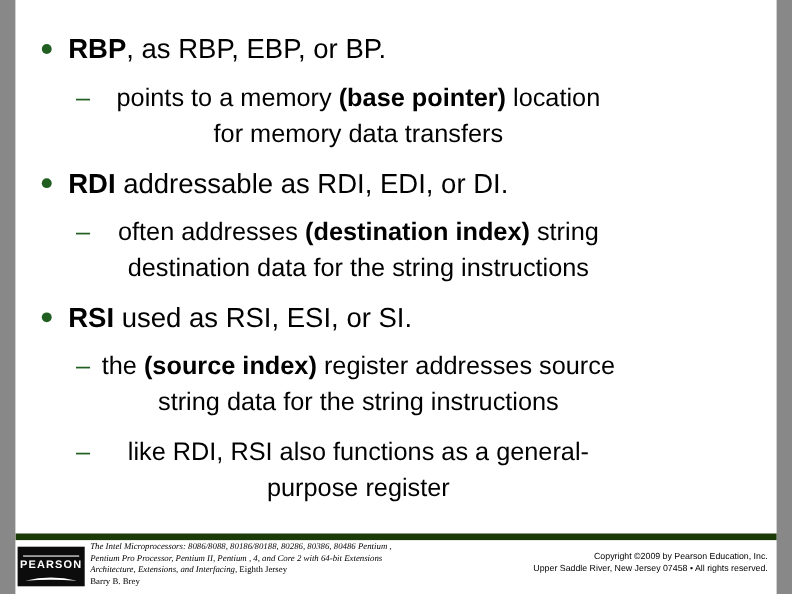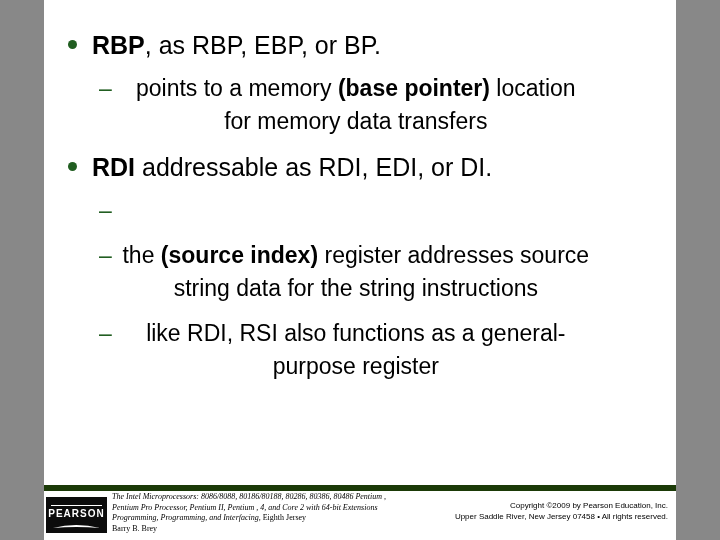--- a/index.html
+++ b/index.html
@@ -1,17 +1,17 @@
 <!DOCTYPE html>
 <html style="--bullet-green: #215e21; --bar-green: #1b3a07; --logo-bg: #0c0c0c;"><head>
 <meta charset="utf-8">
 <style>
   html,body { margin:0; padding:0; background:#888; }
   .slide {
-    position:relative; width:632px; height:540px; background:#ffffff;
+    position:relative; width:692px; height:540px; background:#ffffff;
     font-family:"Liberation Sans", sans-serif; color:#000; overflow:hidden;
     margin:0 auto;
   }
   .content { position:absolute; top:28px; left:22px; width:660px; }
 
   
   .l1 { display:flex; align-items:flex-start; font-size:25px; line-height:34px; margin-bottom:10px; }
   .l1 .dot { flex:none; width:9px; height:9px; border-radius:50%; background:var(--bullet-green,#215e21); margin:12px 15px 0 2px; }
   .b { font-weight:bold; }
 
@@ -55,22 +55,27 @@
       <span class="txt"><span>points to a memory </span><span class="b">(base pointer)</span><span> location for memory data transfers</span></span>
     </div>
 
     <div class="l1">
       <span class="dot"></span>
       <span><span class="b">RDI</span><span> addressable as RDI, EDI, or DI.</span></span>
     </div>
 
     <div class="l2">
       <span class="dash">–</span>
+      <span class="txt"><span>often addresses </span><span class="b">(destination index)</span><span> string destination data for the string instructions</span></span>
     </div>
 
+    <div class="l1">
+      <span class="dot"></span>
+      <span><span class="b">RSI</span><span> used as RSI, ESI, or SI.</span></span>
+    </div>
 
     <div class="l2">
       <span class="dash">–</span>
       <span class="txt"><span>the </span><span class="b">(source index)</span><span> register addresses source string data for the string instructions</span></span>
     </div>
 
     <div class="l2">
       <span class="dash">–</span>
       <span class="txt"><span>like RDI, RSI also functions as a general-purpose register</span></span>
     </div>
@@ -83,21 +88,21 @@
     <div class="logo-line"></div>
     <div class="logo-text">PEARSON</div>
     <svg class="logo-swoosh" width="51" height="8" viewBox="0 0 51 8">
       <path d="M2 6 Q25 0 49 6 Q25 4 2 6 Z" fill="#ffffff"></path>
     </svg>
   </div>
 
   <div class="book">
     <div class="ln it">The Intel Microprocessors: 8086/8088, 80186/80188, 80286, 80386, 80486 Pentium ,</div>
     <div class="ln it">Pentium Pro Processor, Pentium II, Pentium , 4, and Core 2 with 64-bit Extensions</div>
-    <div class="ln"><span class="it">Programming, Programming, and Interfacing,</span><span> Eighth Jersey</span></div>
+    <div class="ln"><span class="it">Architecture, Extensions, and Interfacing,</span><span> Eighth Jersey</span></div>
     <div class="ln">Barry B. Brey</div>
   </div>
 
   <div class="copy">
     <div>Copyright ©2009 by Pearson Education, Inc.</div>
     <div>Upper Saddle River, New Jersey 07458 • All rights reserved.</div>
   </div>
 </div>
 
 </body></html>

